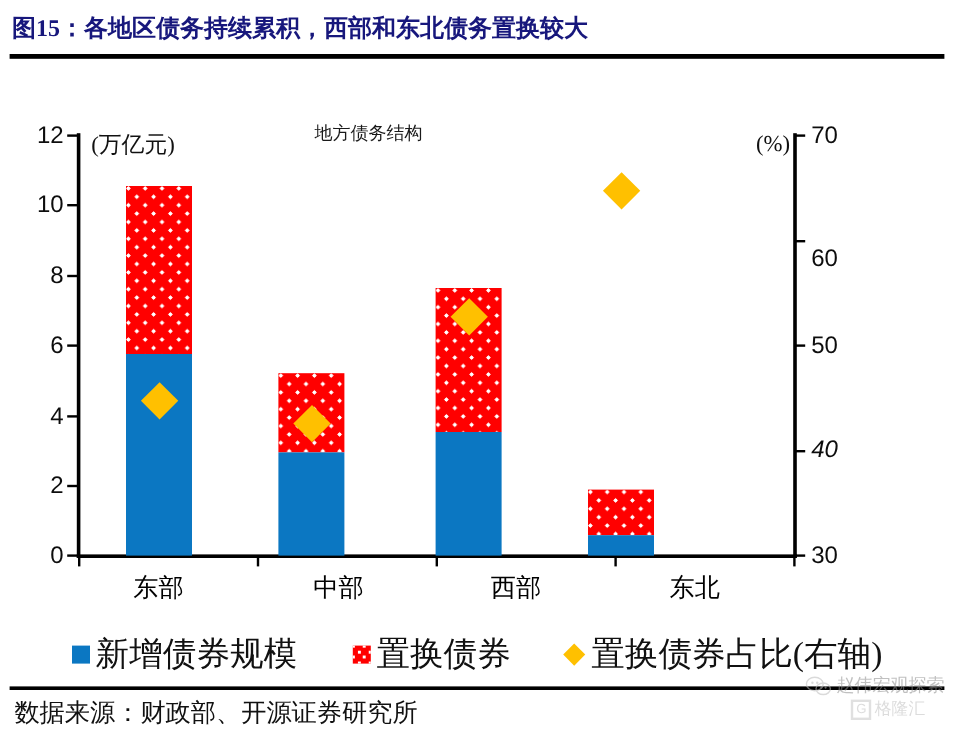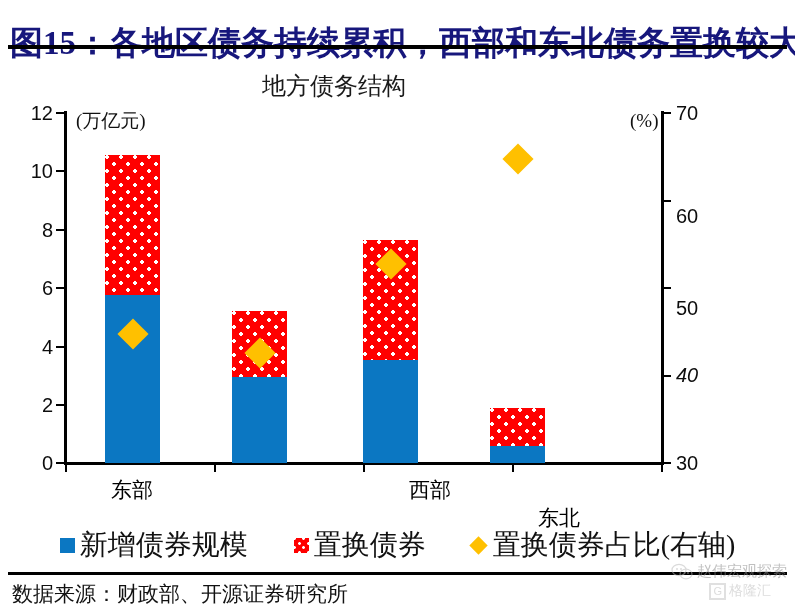--- a/index.html
+++ b/index.html
@@ -20,25 +20,24 @@
   #figure-title {
     position: absolute;
     left: 10px;
     top: 4px;
     width: 780px;
     height: 38px;
     display: flex;
     align-items: center;
     color: #17177c;
     font-weight: bold;
-    font-size: 33px;
+    font-size: 20px;
     letter-spacing: 0px;
     white-space: nowrap;
     font-family: "Liberation Serif", "DejaVu Serif", serif;
-    margin-top: 20px;
   }
   #title-rule {
     position: absolute;
     left: 8px;
     top: 45px;
     width: 779px;
     height: 4px;
     background: #000000;
   }
 
@@ -47,22 +46,22 @@
     position: absolute;
     left: 0px;
     top: 58px;
     width: 795px;
     height: 500px;
   }
 
   #chart-title {
     position: absolute;
     left: 262px;
-    top: 12px;
-    font-size: 24px;
+    top: 44px;
+    font-size: 15px;
     color: #1a1a1a;
     white-space: nowrap;
     font-family: "Liberation Serif", "DejaVu Serif", serif;
   }
 
   
   #plot {
     position: absolute;
     left: 66px;
     top: 55px;
@@ -284,21 +283,21 @@
   <div class="tick-mark tick-left" style="top:54px;"></div>
   <div class="tick-mark tick-left" style="top:112px;"></div>
   <div class="tick-mark tick-left" style="top:171px;"></div>
   <div class="tick-mark tick-left" style="top:229px;"></div>
   <div class="tick-mark tick-left" style="top:288px;"></div>
   <div class="tick-mark tick-left" style="top:346px;"></div>
   <div class="tick-mark tick-left" style="top:404px;"></div>
 
   <div class="axis-label right" style="top:44px;">70</div>
   <div class="axis-label right" style="top:147px;">60</div>
-  <div class="axis-label right" style="top:219px;margin-top:20px;">50</div>
+  <div class="axis-label right" style="top:219px;">50</div>
   <div class="axis-label right" style="top:306px;font-style:italic;">40</div>
   <div class="axis-label right" style="top:394px;">30</div>
 
   <div class="tick-mark tick-right" style="top:54px;"></div>
   <div class="tick-mark tick-right" style="top:142px;"></div>
   <div class="tick-mark tick-right" style="top:229px;"></div>
   <div class="tick-mark tick-right" style="top:317px;"></div>
   <div class="tick-mark tick-right" style="top:404px;"></div>
 
   <div class="tick-x" style="left:65px;"></div>
@@ -329,22 +328,23 @@
 
     <div class="bar-group" style="left:424px;">
       <div class="seg seg-red" style="bottom:17.5px; height:37.9px;"></div>
       <div class="seg seg-blue" style="bottom:0px; height:17.5px;"></div>
       <div class="marker-diamond" style="bottom:304.0px;"></div>
     </div>
 
   </div>
 
   <div class="cat-label" style="left:72px;">东部</div>
+  <div class="cat-label" style="left:222px;">中部</div>
   <div class="cat-label" style="left:370px;">西部</div>
-  <div class="cat-label" style="left:499px;margin-top:28px;">东北</div>
+  <div class="cat-label" style="left:519px;">东北</div>
 
   <div id="legend">
     <div class="legend-item">
       <span class="swatch-blue"></span>
       <span>新增债券规模</span>
     </div>
     <div class="legend-item">
       <span class="swatch-red"></span>
       <span>置换债券</span>
     </div>

